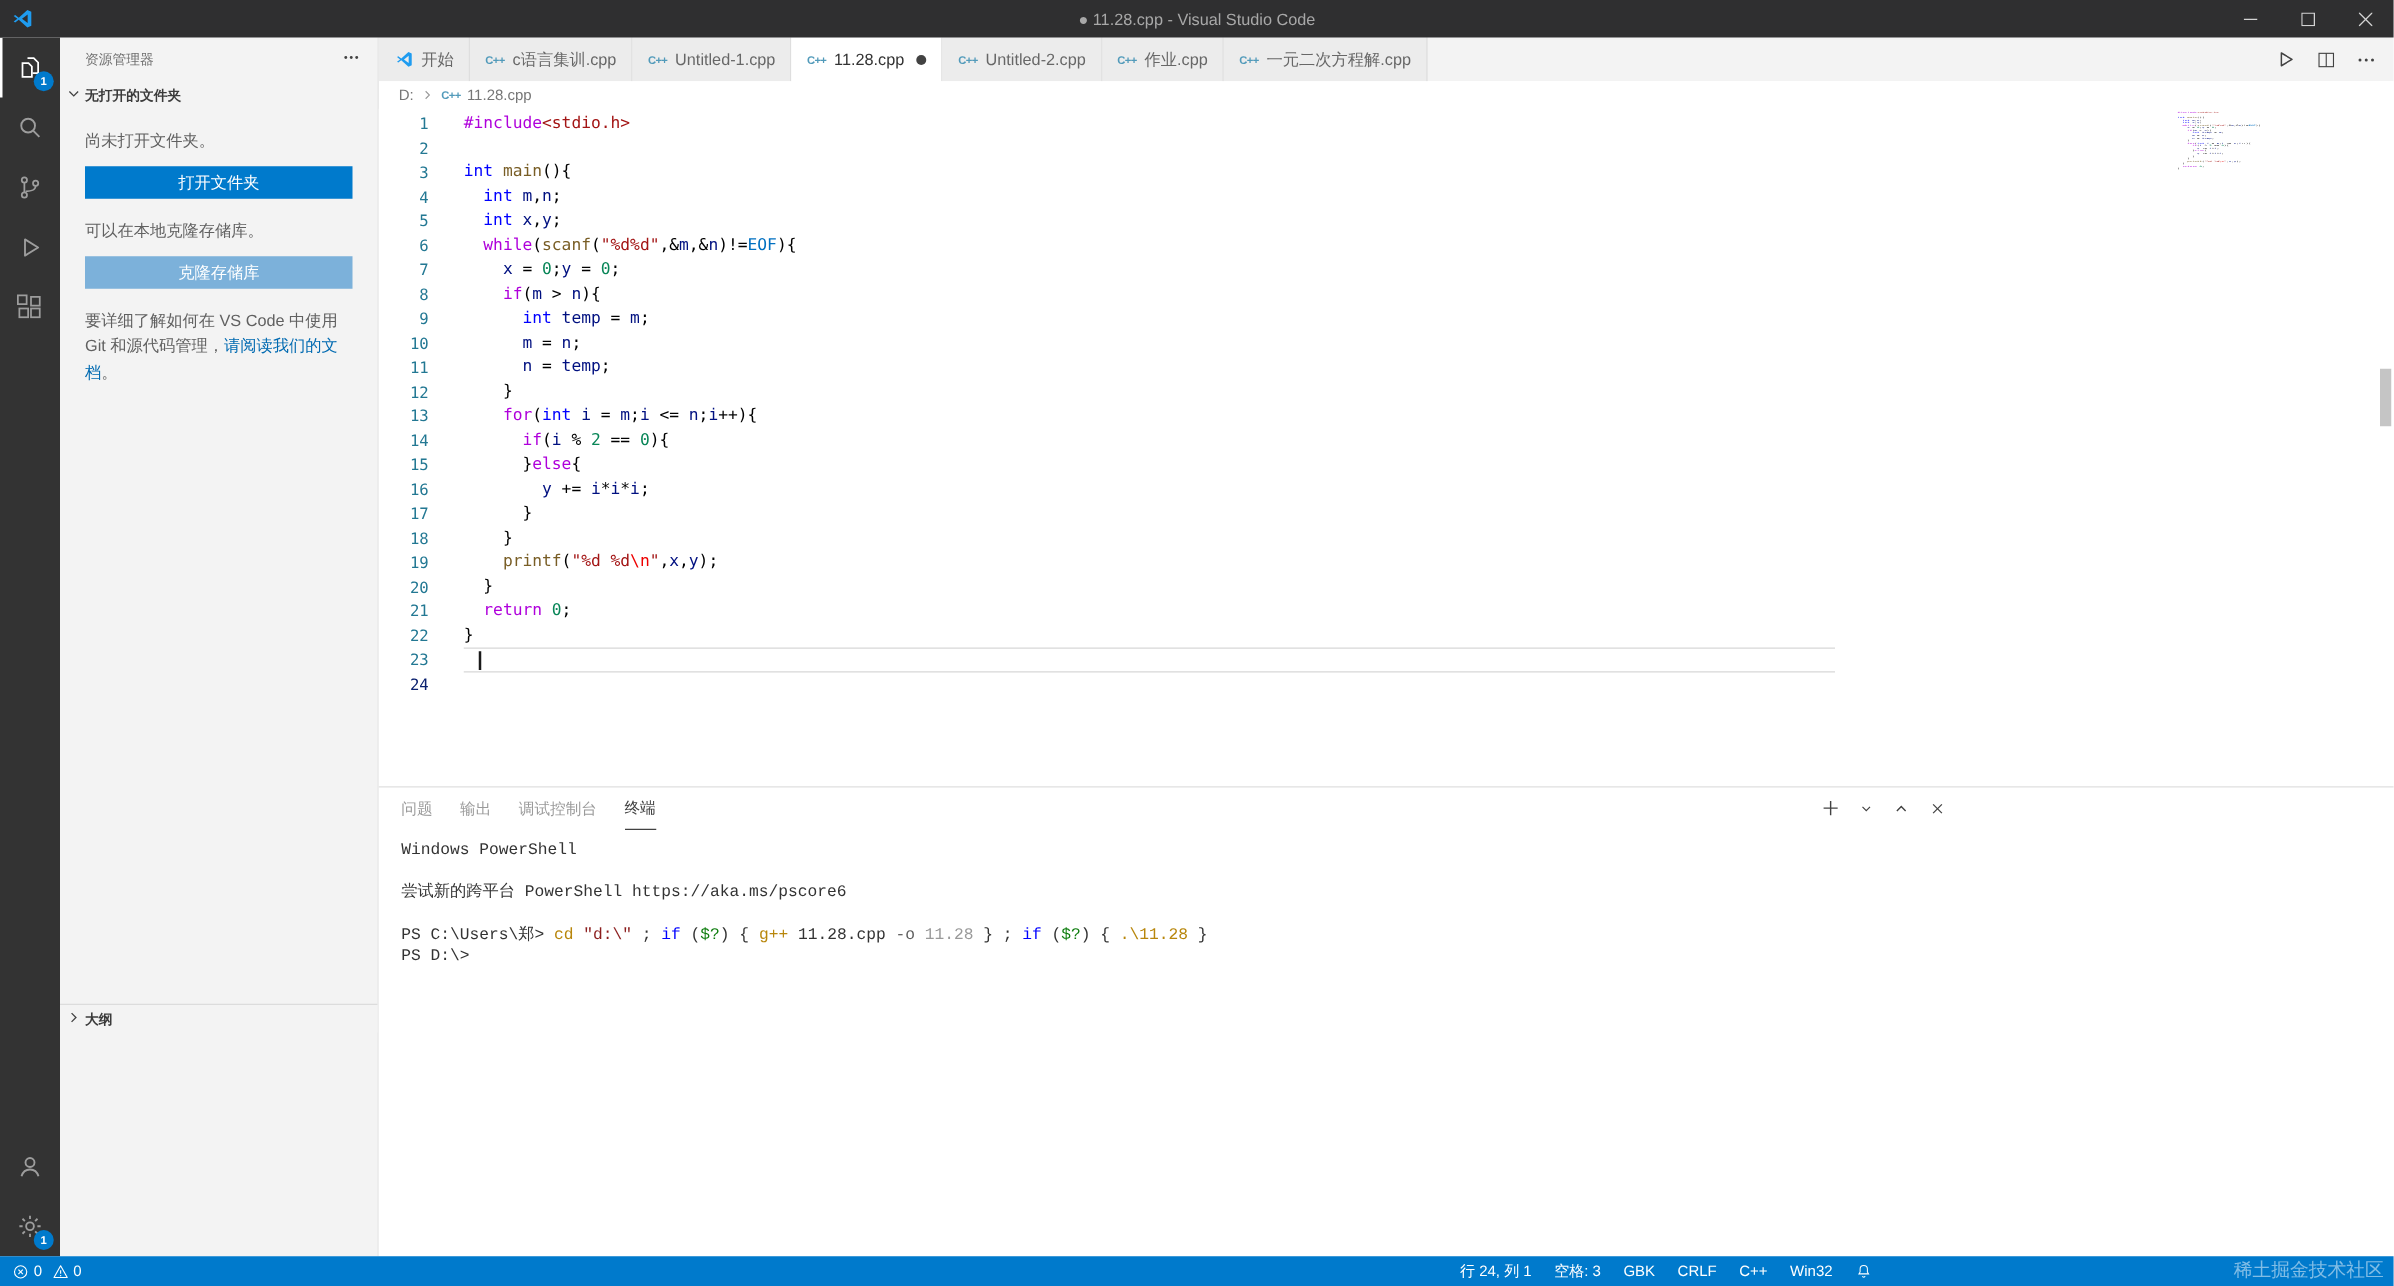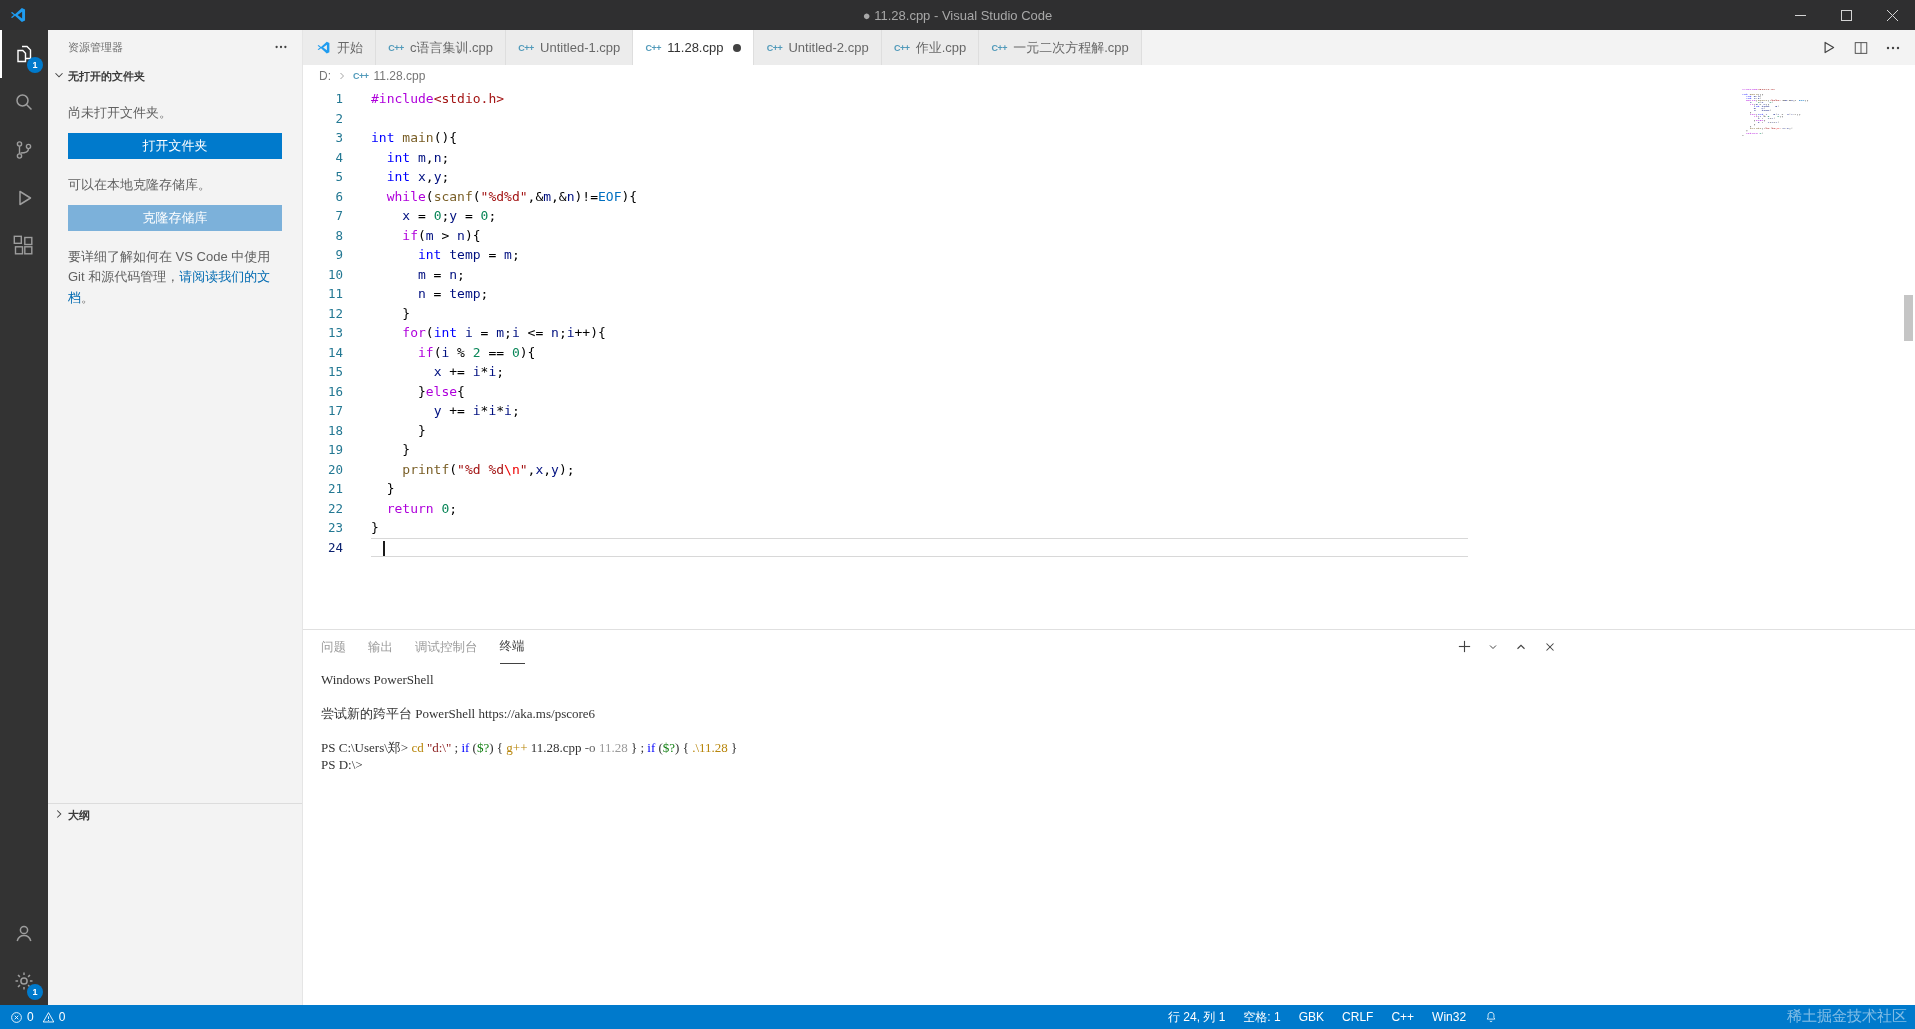--- a/index.html
+++ b/index.html
@@ -74,21 +74,21 @@
   .scroll-thumb{position:absolute;top:208px;right:2px;width:9px;height:46px;background:rgba(110,110,110,0.4);}
 
   
   .panel{height:375px;flex:0 0 375px;border-top:1px solid #e0e0e0;background:#ffffff;display:flex;flex-direction:column;position:relative;}
   .panel-tabbar{height:34px;flex:0 0 34px;display:flex;align-items:center;gap:22px;padding-left:18px;font-size:12.5px;color:#9b9b9b;}
   .panel-tab{height:34px;display:flex;align-items:center;cursor:pointer;box-sizing:border-box;}
   .panel-tab.active{color:#424242;border-bottom:1px solid #424242;}
   .panel-actions{position:absolute;right:358px;top:9px;display:flex;gap:15px;color:#424242;}
   .panel-actions span{cursor:pointer;display:flex;align-items:center;}
   .panel-body{flex:1 1 auto;min-height:0;display:flex;}
-  .terminal{flex:1 1 auto;min-width:0;padding:7px 0 0 18px;font-family:Liberation Serif, serif;font-size:13px;}
+  .terminal{flex:1 1 auto;min-width:0;padding:7px 0 0 18px;font-family:Liberation Mono, monospace;font-size:13px;}
   .term-line{height:17px;line-height:17px;white-space:pre;}
   .term-list{width:462px;flex:0 0 462px;border-left:1px solid #e4e4e4;padding-top:4px;}
   .term-item{height:22px;display:flex;align-items:center;gap:6px;font-size:12.5px;color:#424242;
     padding:0 14px 0 8px;width:fit-content;cursor:pointer;}
   .term-item.selected{background:#cde6f7;}
   .term-ico{display:flex;align-items:center;color:#555555;}
 
   
   .statusbar{height:24px;flex:0 0 24px;background:#007acc;color:#ffffff;font-size:12px;display:flex;align-items:center;
     padding:0 10px;position:relative;z-index:5;}
@@ -336,21 +336,20 @@
             <div class="cl"><span style="color: rgb(0, 0, 0);">  </span><span style="color: rgb(0, 0, 255);">int</span><span style="color: rgb(0, 0, 0);"> </span><span style="color: rgb(0, 16, 128);">x</span><span style="color: rgb(0, 0, 0);">,</span><span style="color: rgb(0, 16, 128);">y</span><span style="color: rgb(0, 0, 0);">;</span></div>
             <div class="cl"><span style="color: rgb(0, 0, 0);">  </span><span style="color: rgb(175, 0, 219);">while</span><span style="color: rgb(0, 0, 0);">(</span><span style="color: rgb(121, 94, 38);">scanf</span><span style="color: rgb(0, 0, 0);">(</span><span style="color: rgb(163, 21, 21);">"%d%d"</span><span style="color: rgb(0, 0, 0);">,&amp;</span><span style="color: rgb(0, 16, 128);">m</span><span style="color: rgb(0, 0, 0);">,&amp;</span><span style="color: rgb(0, 16, 128);">n</span><span style="color: rgb(0, 0, 0);">)!=</span><span style="color: rgb(0, 112, 193);">EOF</span><span style="color: rgb(0, 0, 0);">){</span></div>
             <div class="cl"><span style="color: rgb(0, 0, 0);">    </span><span style="color: rgb(0, 16, 128);">x</span><span style="color: rgb(0, 0, 0);"> = </span><span style="color: rgb(9, 134, 88);">0</span><span style="color: rgb(0, 0, 0);">;</span><span style="color: rgb(0, 16, 128);">y</span><span style="color: rgb(0, 0, 0);"> = </span><span style="color: rgb(9, 134, 88);">0</span><span style="color: rgb(0, 0, 0);">;</span></div>
             <div class="cl"><span style="color: rgb(0, 0, 0);">    </span><span style="color: rgb(175, 0, 219);">if</span><span style="color: rgb(0, 0, 0);">(</span><span style="color: rgb(0, 16, 128);">m</span><span style="color: rgb(0, 0, 0);"> &gt; </span><span style="color: rgb(0, 16, 128);">n</span><span style="color: rgb(0, 0, 0);">){</span></div>
             <div class="cl"><span style="color: rgb(0, 0, 0);">      </span><span style="color: rgb(0, 0, 255);">int</span><span style="color: rgb(0, 0, 0);"> </span><span style="color: rgb(0, 16, 128);">temp</span><span style="color: rgb(0, 0, 0);"> = </span><span style="color: rgb(0, 16, 128);">m</span><span style="color: rgb(0, 0, 0);">;</span></div>
             <div class="cl"><span style="color: rgb(0, 0, 0);">      </span><span style="color: rgb(0, 16, 128);">m</span><span style="color: rgb(0, 0, 0);"> = </span><span style="color: rgb(0, 16, 128);">n</span><span style="color: rgb(0, 0, 0);">;</span></div>
             <div class="cl"><span style="color: rgb(0, 0, 0);">      </span><span style="color: rgb(0, 16, 128);">n</span><span style="color: rgb(0, 0, 0);"> = </span><span style="color: rgb(0, 16, 128);">temp</span><span style="color: rgb(0, 0, 0);">;</span></div>
             <div class="cl"><span style="color: rgb(0, 0, 0);">    }</span></div>
             <div class="cl"><span style="color: rgb(0, 0, 0);">    </span><span style="color: rgb(175, 0, 219);">for</span><span style="color: rgb(0, 0, 0);">(</span><span style="color: rgb(0, 0, 255);">int</span><span style="color: rgb(0, 0, 0);"> </span><span style="color: rgb(0, 16, 128);">i</span><span style="color: rgb(0, 0, 0);"> = </span><span style="color: rgb(0, 16, 128);">m</span><span style="color: rgb(0, 0, 0);">;</span><span style="color: rgb(0, 16, 128);">i</span><span style="color: rgb(0, 0, 0);"> &lt;= </span><span style="color: rgb(0, 16, 128);">n</span><span style="color: rgb(0, 0, 0);">;</span><span style="color: rgb(0, 16, 128);">i</span><span style="color: rgb(0, 0, 0);">++){</span></div>
             <div class="cl"><span style="color: rgb(0, 0, 0);">      </span><span style="color: rgb(175, 0, 219);">if</span><span style="color: rgb(0, 0, 0);">(</span><span style="color: rgb(0, 16, 128);">i</span><span style="color: rgb(0, 0, 0);"> % </span><span style="color: rgb(9, 134, 88);">2</span><span style="color: rgb(0, 0, 0);"> == </span><span style="color: rgb(9, 134, 88);">0</span><span style="color: rgb(0, 0, 0);">){</span></div>
-            <div class="cl"><span style="color: rgb(0, 0, 0);">        </span><span style="color: rgb(0, 16, 128);">x</span><span style="color: rgb(0, 0, 0);"> += </span><span style="color: rgb(0, 16, 128);">i</span><span style="color: rgb(0, 0, 0);">*</span><span style="color: rgb(0, 16, 128);">i</span><span style="color: rgb(0, 0, 0);">;</span></div>
             <div class="cl"><span style="color: rgb(0, 0, 0);">      }</span><span style="color: rgb(175, 0, 219);">else</span><span style="color: rgb(0, 0, 0);">{</span></div>
             <div class="cl"><span style="color: rgb(0, 0, 0);">        </span><span style="color: rgb(0, 16, 128);">y</span><span style="color: rgb(0, 0, 0);"> += </span><span style="color: rgb(0, 16, 128);">i</span><span style="color: rgb(0, 0, 0);">*</span><span style="color: rgb(0, 16, 128);">i</span><span style="color: rgb(0, 0, 0);">*</span><span style="color: rgb(0, 16, 128);">i</span><span style="color: rgb(0, 0, 0);">;</span></div>
             <div class="cl"><span style="color: rgb(0, 0, 0);">      }</span></div>
             <div class="cl"><span style="color: rgb(0, 0, 0);">    }</span></div>
             <div class="cl"><span style="color: rgb(0, 0, 0);">    </span><span style="color: rgb(121, 94, 38);">printf</span><span style="color: rgb(0, 0, 0);">(</span><span style="color: rgb(163, 21, 21);">"%d %d</span><span style="color: rgb(238, 0, 0);">\n</span><span style="color: rgb(163, 21, 21);">"</span><span style="color: rgb(0, 0, 0);">,</span><span style="color: rgb(0, 16, 128);">x</span><span style="color: rgb(0, 0, 0);">,</span><span style="color: rgb(0, 16, 128);">y</span><span style="color: rgb(0, 0, 0);">);</span></div>
             <div class="cl"><span style="color: rgb(0, 0, 0);">  }</span></div>
             <div class="cl"><span style="color: rgb(0, 0, 0);">  </span><span style="color: rgb(175, 0, 219);">return</span><span style="color: rgb(0, 0, 0);"> </span><span style="color: rgb(9, 134, 88);">0</span><span style="color: rgb(0, 0, 0);">;</span></div>
             <div class="cl"><span style="color: rgb(0, 0, 0);">}</span></div>
             <div class="cl active"><span class="cursor"></span></div>
           </div>
@@ -446,21 +445,21 @@
               <path d="M8 2L14.5 13.5H1.5z" fill="none" stroke="currentColor" stroke-width="1.1" stroke-linejoin="round"></path>
               <line x1="8" y1="6.5" x2="8" y2="9.8" stroke="currentColor" stroke-width="1.1"></line>
               <circle cx="8" cy="11.7" r="0.7" fill="currentColor"></circle>
             </svg>
           </span>
         <span>0</span>
       </span>
     </div>
     <div class="sb-right">
       <span class="sb-item">行 24, 列 1</span>
-      <span class="sb-item">空格: 1</span>
+      <span class="sb-item">空格: 3</span>
       <span class="sb-item">GBK</span>
       <span class="sb-item">CRLF</span>
       <span class="sb-item">C++</span>
       <span class="sb-item">Win32</span>
       <span class="sb-ico">
           <svg width="14" height="14" viewBox="0 0 24 24">
             <path d="M12 4c3.2 0 5 2.2 5 5v4l1.6 2.6H5.4L7 13V9c0-2.8 1.8-5 5-5z" fill="none" stroke="currentColor" stroke-width="1.4"></path>
             <path d="M10.4 18.5a1.6 1.6 0 0 0 3.2 0" fill="none" stroke="currentColor" stroke-width="1.4"></path>
           </svg>
         </span>

